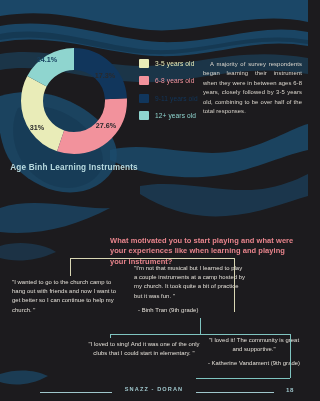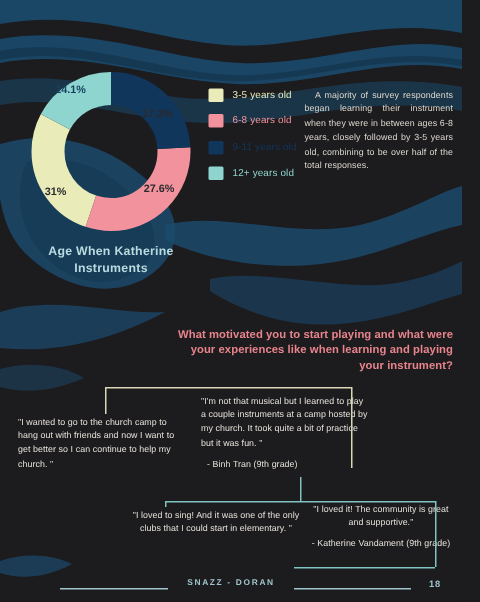--- a/index.html
+++ b/index.html
@@ -51,23 +51,23 @@
   
   .para{
     position:absolute;left:203px;top:60px;width:99px;
     color:#ddd8cf;font-size:5.9px;line-height:9.4px;
     text-align:justify;text-indent:7px;
     letter-spacing:.08px;
   }
 
   
   .q-heading{
-    position:absolute;left:110px;top:218px;width:192px;
+    position:absolute;left:110px;top:236px;width:192px;
     color:#e8848c;font-size:7.5px;font-weight:bold;
-    line-height:10.4px;text-align:right;letter-spacing:.05px;
+    line-height:10.4px;text-align:left;letter-spacing:.05px;
   }
 
   
   .quote{position:absolute;}
   .quote-text{
     color:#e4e0d8;font-size:5.9px;line-height:9.2px;letter-spacing:.05px;
   }
   .quote-attrib{
     color:#e4e0d8;font-size:5.9px;line-height:8.6px;letter-spacing:.05px;
   }
@@ -147,21 +147,21 @@
 
         <circle cx="60" cy="59" r="42" stroke="#8fd5cf" stroke-dasharray="45.7 218.2" stroke-dashoffset="-218.2"></circle>
       </g>
       <text class="slice-label" x="91" y="36" text-anchor="middle" fill="#2a2a2c">17.3%</text>
       <text class="slice-label" x="92" y="86" text-anchor="middle" fill="#2a2a2c">27.6%</text>
       <text class="slice-label" x="23" y="88" text-anchor="middle" fill="#2a2a2c">31%</text>
       <text class="slice-label" x="33" y="20" text-anchor="middle" fill="#17405f">24.1%</text>
     </svg>
   </div>
 
-  <div class="chart-title">Age When Katherine Instruments</div>
+  <div class="chart-title">Age Binh Learning Instruments</div>
 
   <div class="legend">
     <div class="legend-row">
       <span class="legend-swatch" style="background:#e9ecb8"></span>
       <span class="legend-label" style="color:#e9ecb8">3-5 years old</span>
     </div>
     <div class="legend-row">
       <span class="legend-swatch" style="background:#f2929c"></span>
       <span class="legend-label" style="color:#f2929c">6-8 years old</span>
     </div>

